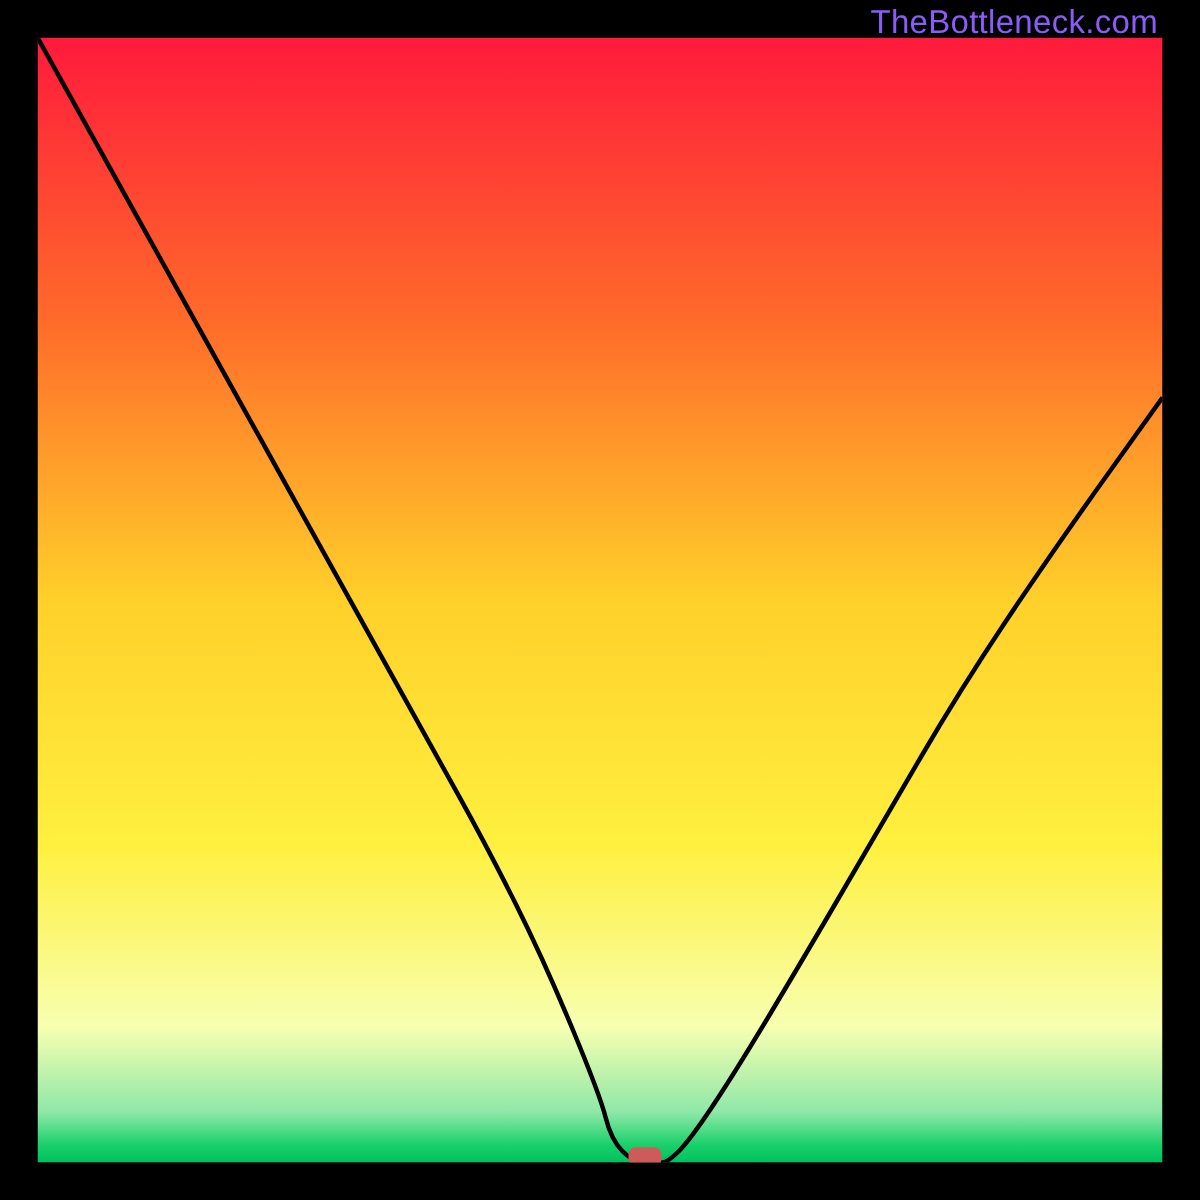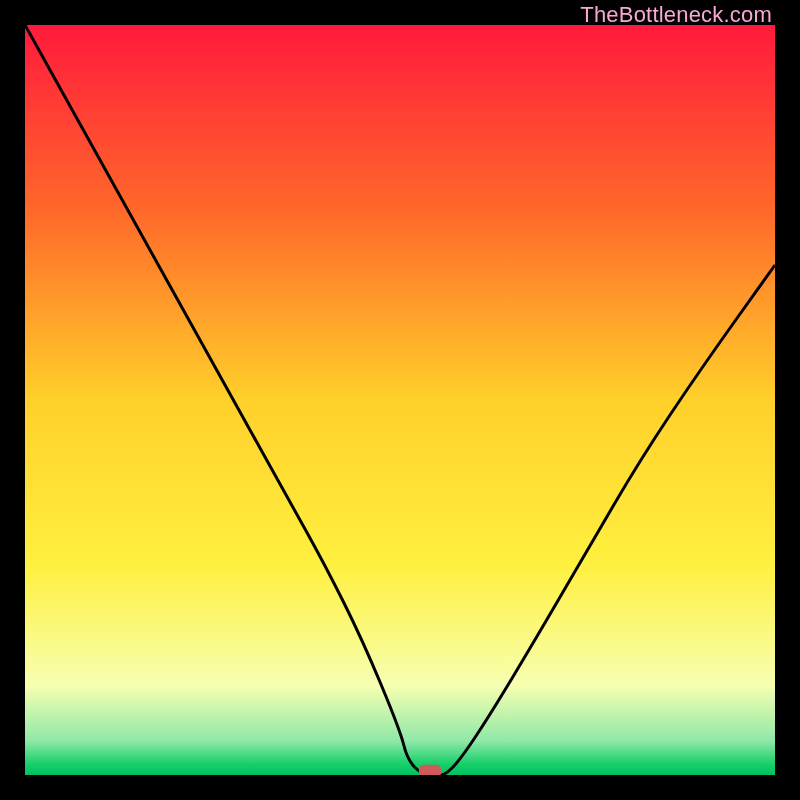--- a/index.html
+++ b/index.html
@@ -23,21 +23,21 @@
     position: absolute;
     left: 0;
     top: 0;
     width: 750px;
     height: 750px;
   }
   .watermark {
     position: absolute;
     top: 2px;
     right: 28px;
-    color: #f9a8d4;
+    color: #8b5cf6;
     font-size: 22px;
     font-weight: 500;
     letter-spacing: 0.2px;
     user-select: none;
   }
   svg { display: block; }
 </style>
 </head>
 <body>
 

